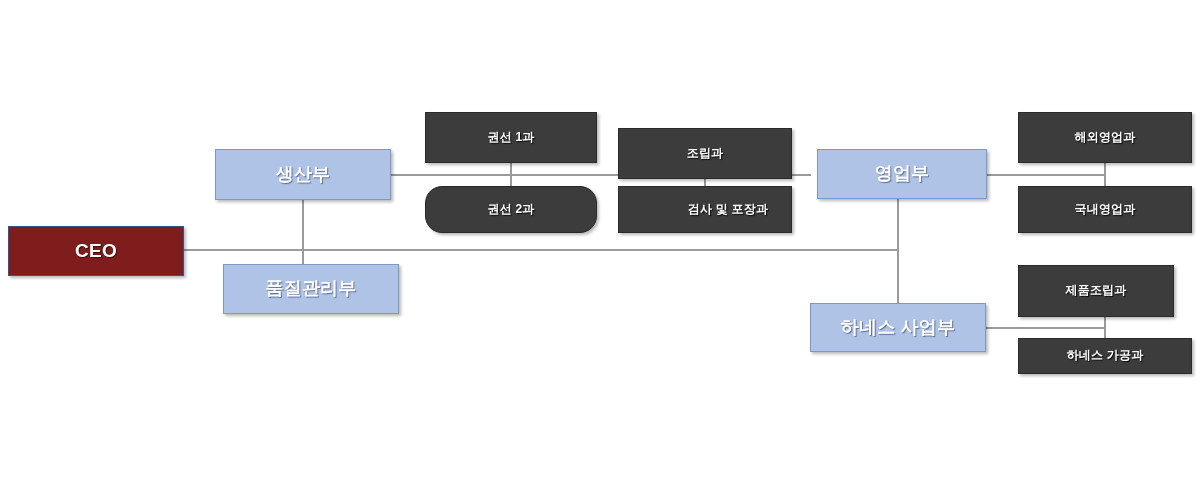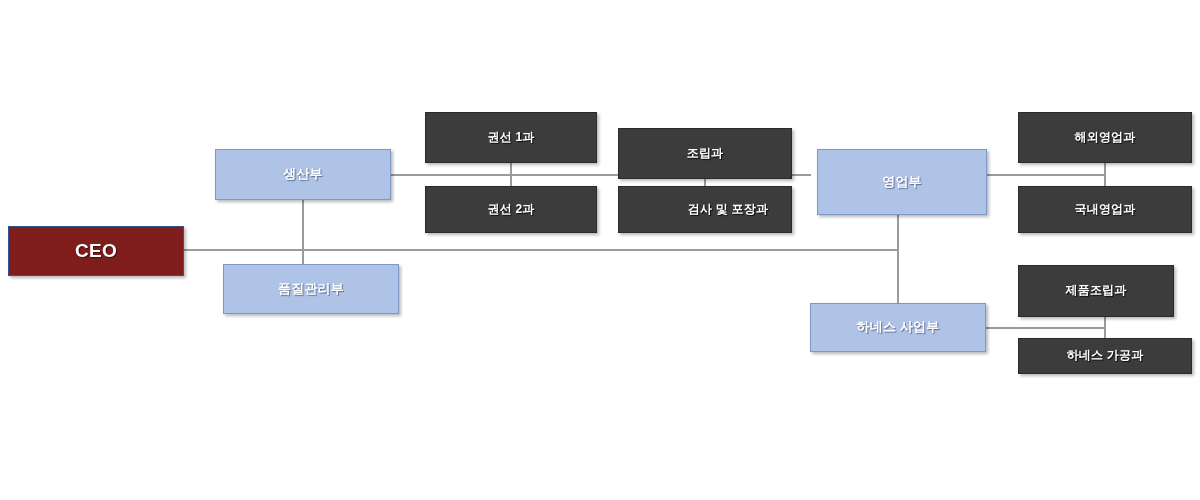--- a/index.html
+++ b/index.html
@@ -43,21 +43,21 @@
   }
   .node.root {
     background: #7f1d1d;
     border: 1px solid #31538f;
     font-size: 19px;
   }
   .node.dept {
     background: #AFC3E6;
     border: 1px solid #7d97c7;
     color: #ffffff;
-    font-size: 13px;
+    font-size: 18px;
     text-shadow: 1px 1px 1px rgba(80,95,130,0.85);
   }
   .node.team {
     background: #3C3C3C;
     border: 1px solid #2a2a2a;
     font-size: 12px;
     text-shadow: 1px 1px 1px rgba(0,0,0,0.85);
   }
 </style>
 </head>
@@ -79,30 +79,30 @@
   <div id="node-layer">
       <div class="node root" style="left: 8px; top: 226px; width: 176px; height: 50px;">
         <span>CEO</span>
       </div>
       <div class="node dept" style="left: 215px; top: 149px; width: 176px; height: 51px;">
         <span>생산부</span>
       </div>
       <div class="node dept" style="left: 215px; top: 264px; width: 176px; height: 50px; margin-left: 8px;">
         <span>품질관리부</span>
       </div>
-      <div class="node dept" style="left: 817px; top: 149px; width: 170px; height: 66px;">
+      <div class="node dept" style="left: 817px; top: 149px; width: 170px; height: 50px;">
         <span>영업부</span>
       </div>
       <div class="node dept" style="left: 810px; top: 303px; width: 176px; height: 49px;">
         <span>하네스 사업부</span>
       </div>
       <div class="node team" style="left: 425px; top: 112px; width: 172px; height: 51px;">
         <span>권선 1과</span>
       </div>
-      <div class="node team" style="left: 425px; top: 186px; width: 172px; height: 47px;">
+      <div class="node team" style="left: 425px; top: 186px; width: 172px; height: 47px; border-radius: 17px;">
         <span>권선 2과</span>
       </div>
       <div class="node team" style="left: 618px; top: 112px; width: 174px; height: 51px; margin-top: 16px;">
         <span>조립과</span>
       </div>
       <div class="node team" style="left: 618px; top: 186px; width: 174px; height: 47px; padding-left: 46px;">
         <span>검사 및 포장과</span>
       </div>
       <div class="node team" style="left: 1018px; top: 112px; width: 174px; height: 51px;">
         <span>해외영업과</span>

